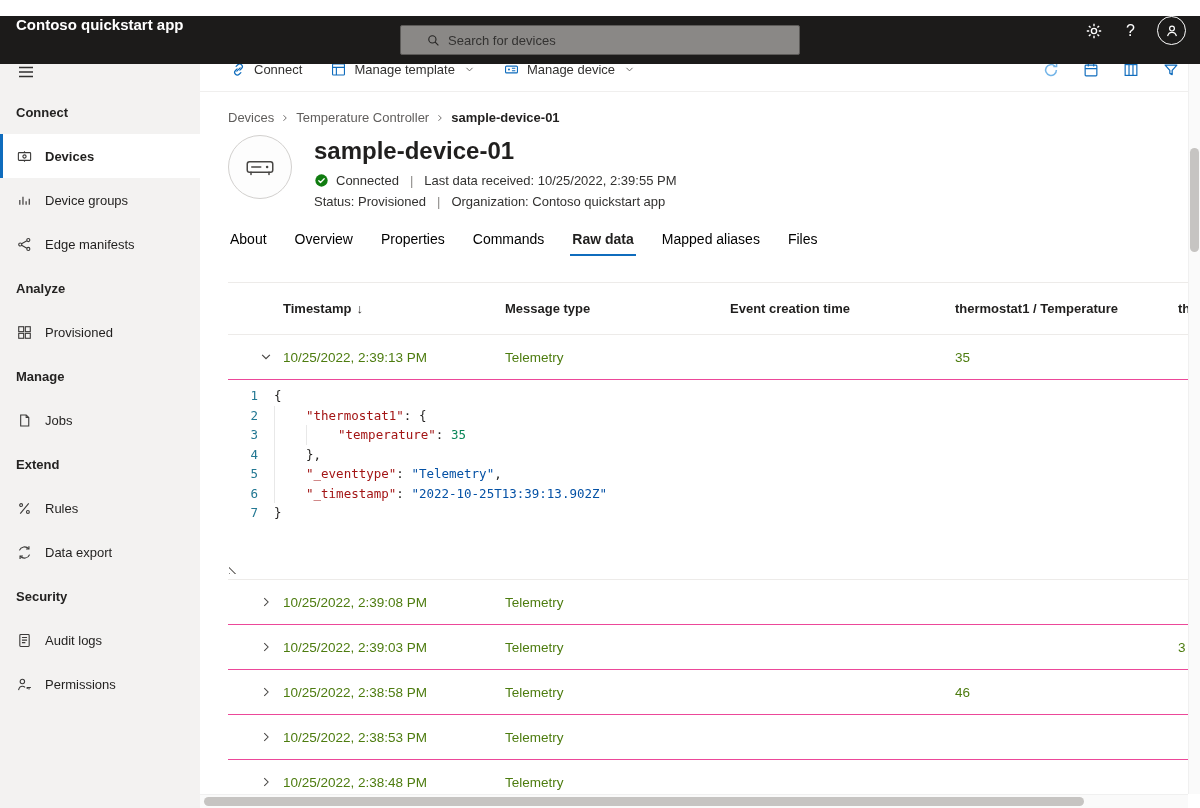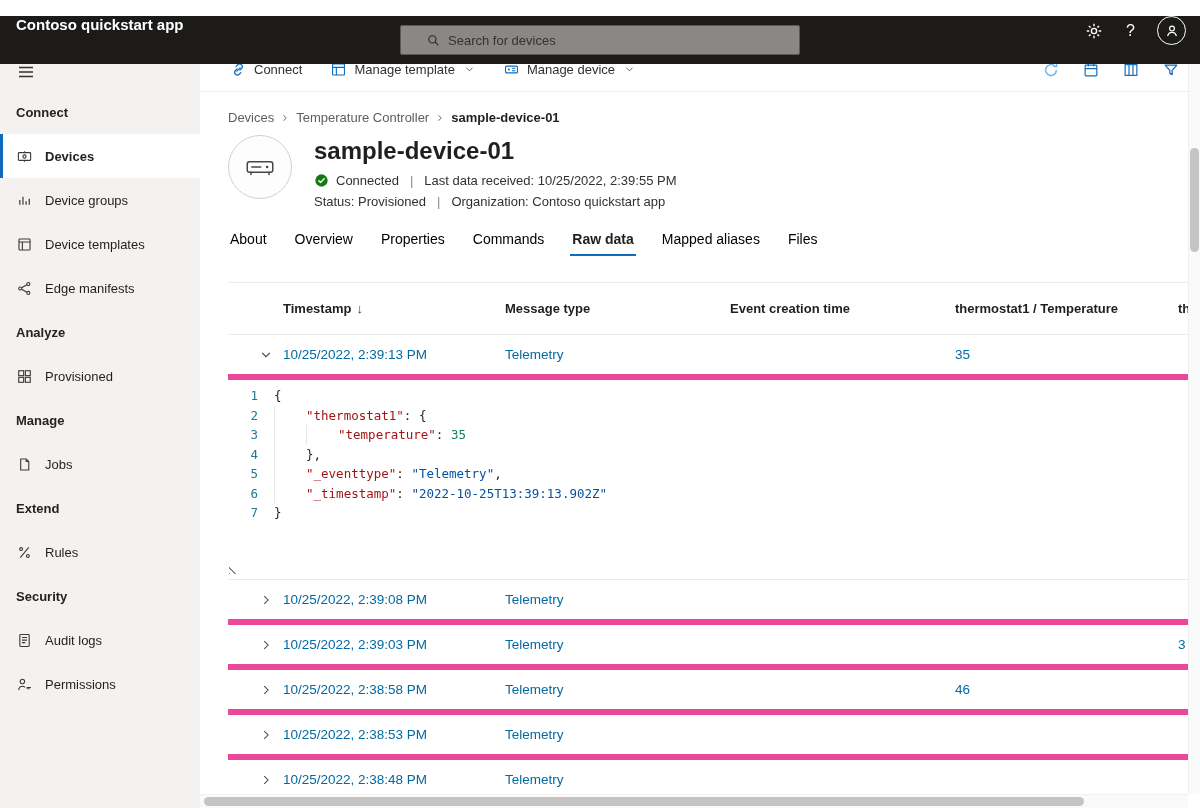--- a/index.html
+++ b/index.html
@@ -57,21 +57,21 @@
 .tab{padding:6px 2px 9px;color:#000000;cursor:pointer;position:relative;white-space:nowrap}
 .tab.selected{font-weight:600;color:#201f1e}
 .tab.selected::after{content:"";position:absolute;left:0;right:0;bottom:0;height:2px;background:var(--accent)}
 
 
 .table{margin-top:26px;width:960px}
 .thead,.trow{display:grid;grid-template-columns:55px 222px 225px 225px 223px minmax(0,1fr);align-items:center}
 .thead{height:53px;border-top:1px solid #edebe9;border-bottom:1px solid #edebe9;font-weight:600;color:#201f1e}
 .th-cell{padding-right:6px;white-space:nowrap;overflow:hidden;cursor:pointer}
 .th-cell .sort{margin-left:5px;color:#323130}
-.trow{height:45px;border-bottom:6px solid #ec4899;font-size:13.5px;color:#0369a1;cursor:pointer}
+.trow{height:45px;border-bottom:1px solid #ec4899;font-size:13.5px;color:#4d7c0f;cursor:pointer}
 .td{padding-right:6px;white-space:nowrap;overflow:hidden}
 .chev-cell{display:flex;justify-content:flex-end;align-items:center;padding-right:10px;height:100%}
 .row-chev{width:14px;height:14px;color:#484644}
 
 
 .code-panel{position:relative;min-height:200px;padding:6px 0 26px;border-bottom:1px solid #edebe9;background:#fff}
 .code-line{display:flex;height:19.5px;line-height:19.5px;font-family:"DejaVu Sans Mono","Liberation Mono",monospace;font-size:12.5px}
 .ln{width:46px;text-align:right;padding-right:16px;color:#237893;flex:none}
 .code-text{display:flex}
 .tk{white-space:pre}
@@ -145,29 +145,20 @@
         <span class="side-icon">
           <svg viewBox="0 0 20 20" fill="none" stroke="currentColor" stroke-width="1.4">
             <path d="M4.5 15V9.5M8.2 15V5.5M11.9 15v-4M15.6 15V8"></path>
           </svg>
         </span>
         <span>Device groups</span>
       </div>
       <div class="side-item">
         <span class="side-icon">
           <svg viewBox="0 0 20 20" fill="none" stroke="currentColor" stroke-width="1.3">
-            <rect x="3.5" y="3.5" width="13" height="13" rx="1"></rect>
-            <path d="M3.5 7h13M7.5 7v9.5"></path>
-          </svg>
-        </span>
-        <span>Device templates</span>
-      </div>
-      <div class="side-item">
-        <span class="side-icon">
-          <svg viewBox="0 0 20 20" fill="none" stroke="currentColor" stroke-width="1.3">
             <circle cx="5" cy="10" r="1.8"></circle>
             <circle cx="14.5" cy="4.8" r="1.8"></circle>
             <circle cx="14.5" cy="15.2" r="1.8"></circle>
             <path d="M6.6 9.1l6.2-3.4M6.6 10.9l6.2 3.4"></path>
           </svg>
         </span>
         <span>Edge manifests</span>
       </div>
       <div class="section-label">Analyze</div>
       <div class="side-item">
@@ -194,20 +185,31 @@
       <div class="section-label">Extend</div>
       <div class="side-item">
         <span class="side-icon">
           <svg viewBox="0 0 20 20" fill="none" stroke="currentColor" stroke-width="1.3">
             <circle cx="6" cy="6" r="1.7"></circle>
             <circle cx="14" cy="14" r="1.7"></circle>
             <path d="M15 4L5 16"></path>
           </svg>
         </span>
         <span>Rules</span>
+      </div>
+      <div class="side-item">
+        <span class="side-icon">
+          <svg viewBox="0 0 20 20" fill="none" stroke="currentColor" stroke-width="1.4">
+            <path d="M4 7.5a6.5 6.5 0 0111-1.8"></path>
+            <path d="M15.2 2.5v3.4h-3.4"></path>
+            <path d="M16 12.5a6.5 6.5 0 01-11 1.8"></path>
+            <path d="M4.8 17.5v-3.4h3.4"></path>
+          </svg>
+        </span>
+        <span>Data export</span>
       </div>
       <div class="section-label">Security</div>
       <div class="side-item">
         <span class="side-icon">
           <svg viewBox="0 0 20 20" fill="none" stroke="currentColor" stroke-width="1.3">
             <rect x="4.5" y="3" width="11" height="14" rx="1"></rect>
             <path d="M7 6.5h6M7 9.5h6M7 12.5h4"></path>
           </svg>
         </span>
         <span>Audit logs</span>

